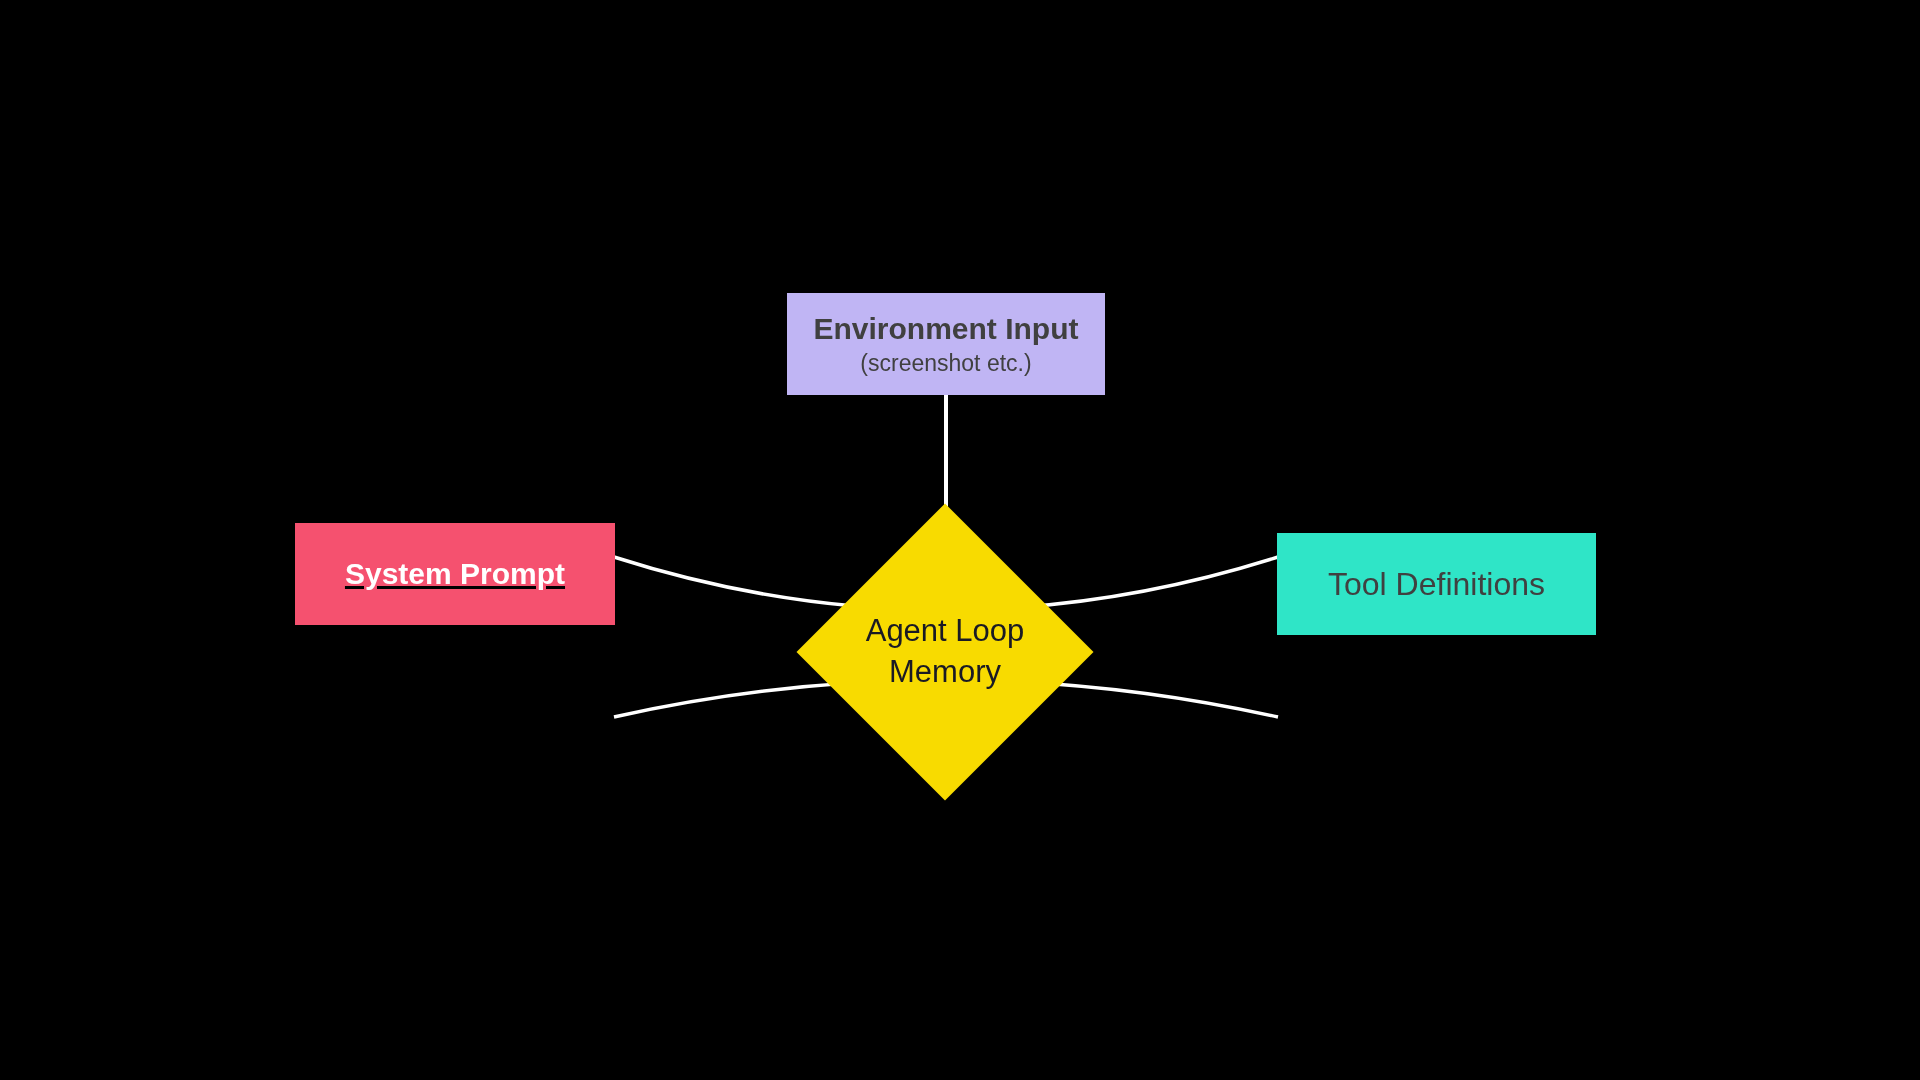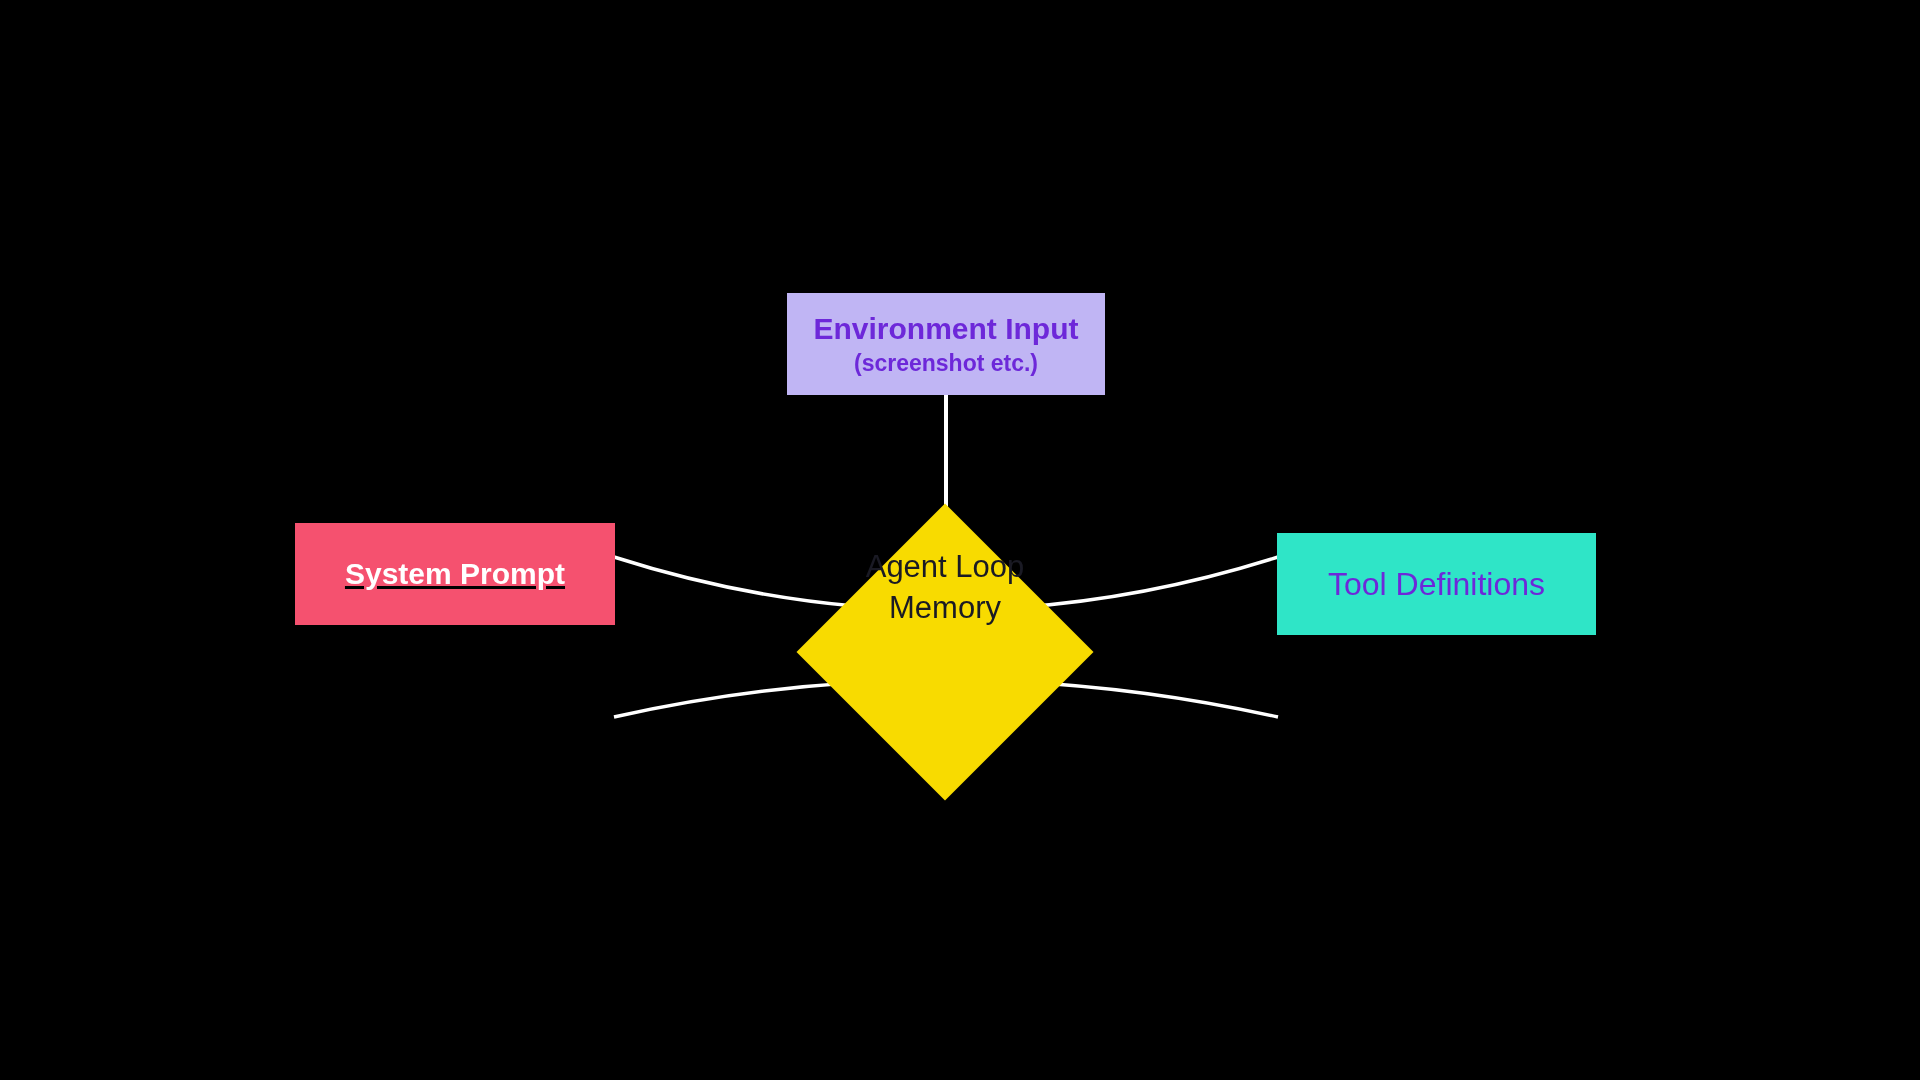--- a/index.html
+++ b/index.html
@@ -34,25 +34,25 @@
     font-weight: 700;
     line-height: 1.2;
   }
   .node .title-reg {
     font-size: 32px;
     font-weight: 400;
     line-height: 1.2;
   }
   .node .subtitle {
     font-size: 23px;
-    font-weight: 700;
+    font-weight: 400;
     line-height: 1.25;
     margin-top: 2px;
   }
-  .dark-text { color: #6d28d9; }
+  .dark-text { color: #404040; }
   .light-text { color: #FFFFFF; }
 
   .box-env   { left: 787px;  top: 293px; width: 318px; height: 102px; }
   .box-sys   { left: 295px;  top: 523px; width: 320px; height: 102px; text-decoration: underline; }
   .box-user  { left: 295px;  top: 665px; width: 320px; height: 102px; }
   .box-tdef  { left: 1277px; top: 533px; width: 319px; height: 102px; }
   .box-tres  { left: 1277px; top: 665px; width: 319px; height: 102px; }
 
   .diamond-wrap {
     position: absolute;
@@ -70,20 +70,21 @@
     height: 210px;
     transform: rotate(45deg);
   }
   .diamond-label {
     position: absolute;
     left: 0;
     top: 0;
     width: 210px;
     height: 210px;
     display: flex;
+    align-items: center;
     justify-content: center;
     text-align: center;
     font-size: 31px;
     font-weight: 400;
     line-height: 1.32;
     color: #1A1A24;
   }
   .diamond-label .inner { width: 170px; }
 </style>
 </head>

